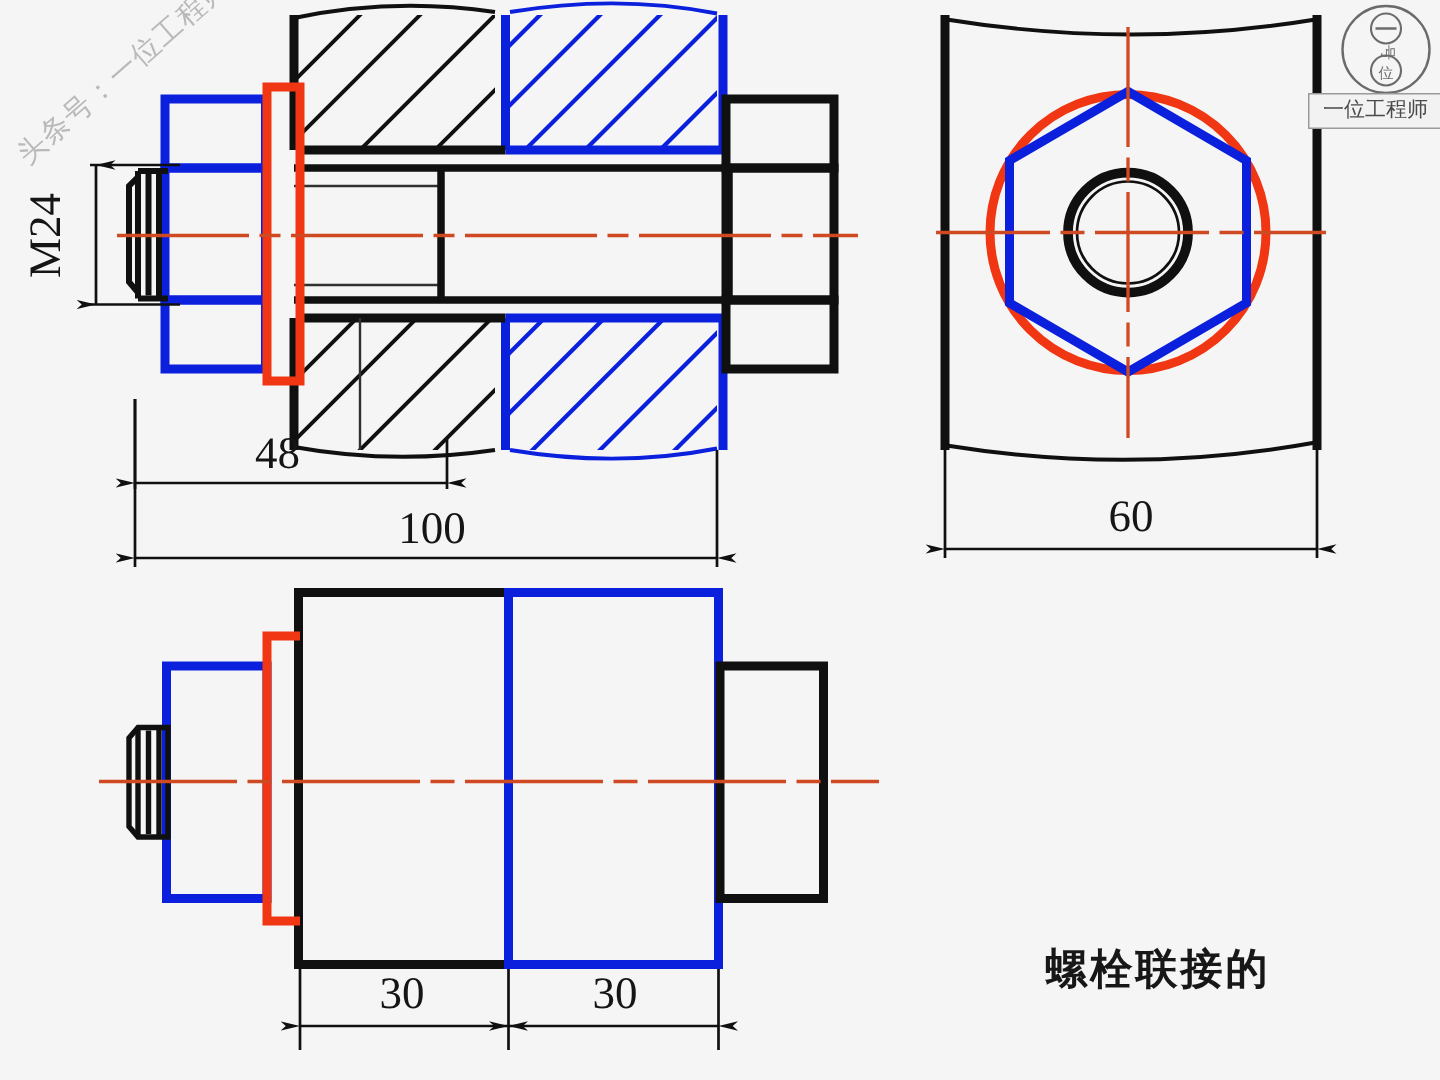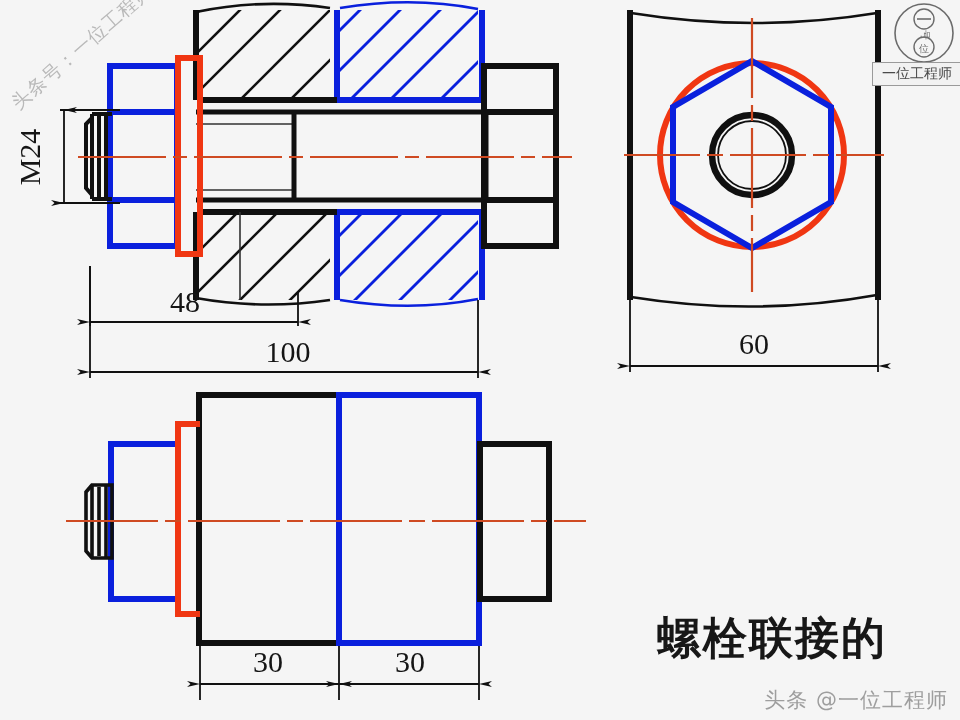--- a/index.html
+++ b/index.html
@@ -28,21 +28,21 @@
     text-anchor: middle;
   }
   .title-cn {
     position: absolute;
     right: 18px;
     bottom: 58px;
     width: 340px;
     text-align: center;
     font-family: Liberation Serif, serif;
     font-weight: 700;
-    font-size: 44px;
+    font-size: 28px;
     line-height: 1.02;
     color: #171717;
     letter-spacing: 2px;
     pointer-events: none;
   }
   .wm-corner {
     position: absolute;
     right: 12px;
     bottom: 6px;
     font-family: "DejaVu Sans", "Liberation Sans", sans-serif;
@@ -314,15 +314,14 @@
     </svg>
   </div>
   <div class="logo-label">一位工程师</div>
 
   <div class="wm-diag">头条号：一位工程师</div>
 
   <div class="title-cn">
     <div>螺栓联接的</div>
   </div>
 
-  <div class="wm-corner">头条 @一位工程师</div>
 
 </div>
 
 </body></html>

